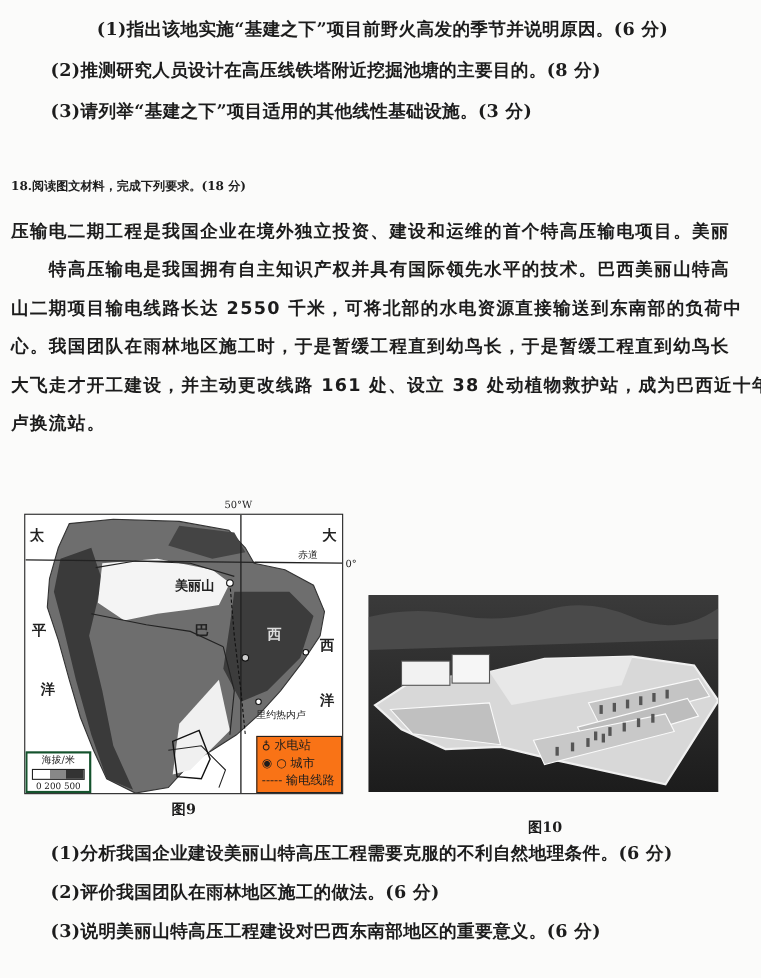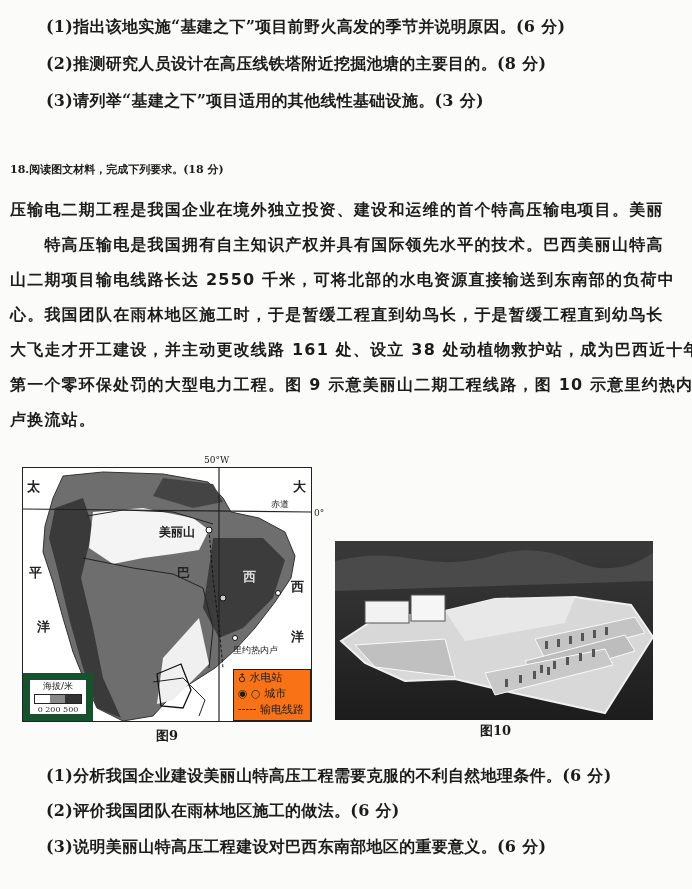--- a/index.html
+++ b/index.html
@@ -11,38 +11,37 @@
   .q-head { position: absolute; left: 10px; font-size: 11px; font-weight: bold; white-space: nowrap; }
   .para { position: absolute; left: 10px; width: 676px; font-size: 16px; font-weight: bold; line-height: 35px; text-align: justify; letter-spacing: 1.2px; font-family: "DejaVu Sans", sans-serif; }
   .para span.line { display: block; white-space: nowrap; }
   .map-box { position: absolute; left: 22px; top: 467px; width: 288px; height: 253px; border: 1.5px solid #222; background: #fff; overflow: hidden; }
   .photo-box { position: absolute; left: 335px; top: 541px; width: 318px; height: 179px; background: #2a2a2a; overflow: hidden; }
   .caption { position: absolute; font-size: 13px; font-weight: bold; }
   .lbl { position: absolute; font-size: 13px; font-weight: bold; color: #222; }
   .sm { position: absolute; font-size: 9px; color: #222; }
   .legend { position: absolute; right: 0px; bottom: 0px; width: 76px; height: 50px; border: 1px solid #222; background: #f97316; font-size: 11px; }
   .legend div { height: 16px; line-height: 16px; padding-left: 4px; white-space: nowrap; }
-  .scale { position: absolute; left: 0; bottom: 0; width: 56px; height: 34px; border: 7px solid #14532d; background: #fff; font-size: 8px; text-align: center; }
+  .scale { position: absolute; left: 0; bottom: 0; width: 56px; height: 34px; border: 2px solid #14532d; background: #fff; font-size: 8px; text-align: center; }
 </style>
 </head>
 <body>
 
-<div class="q" style="top:17px;">(1)指出该地实施“基建之下”项目前野火高发的季节并说明原因。(6 分)</div>
+<div class="q" style="top:17px;margin-left:42px;">(1)指出该地实施“基建之下”项目前野火高发的季节并说明原因。(6 分)</div>
 <div class="q" style="top:54px;">(2)推测研究人员设计在高压线铁塔附近挖掘池塘的主要目的。(8 分)</div>
 <div class="q" style="top:91px;">(3)请列举“基建之下”项目适用的其他线性基础设施。(3 分)</div>
 
 <div class="q-head" style="top:162px;">18.阅读图文材料，完成下列要求。(18 分)</div>
 
 <div class="para" style="top:192px;">
   <span class="line">压输电二期工程是我国企业在境外独立投资、建设和运维的首个特高压输电项目。美丽</span>
   <span class="line">　　特高压输电是我国拥有自主知识产权并具有国际领先水平的技术。巴西美丽山特高</span>
   <span class="line">山二期项目输电线路长达 2550 千米，可将北部的水电资源直接输送到东南部的负荷中</span>
   <span class="line">心。我国团队在雨林地区施工时，于是暂缓工程直到幼鸟长，于是暂缓工程直到幼鸟长</span>
   <span class="line">大飞走才开工建设，并主动更改线路 161 处、设立 38 处动植物救护站，成为巴西近十年来</span>
-  <span class="line">第一个零环保处罚的大型电力工程。图 9 示意美丽山二期工程线路，图 10 示意里约热内</span>
   <span class="line">卢换流站。</span>
 </div>
 
 <div class="sm" style="left:204px; top:455px;">50°W</div>
 <div class="sm" style="left:314px; top:508px;">0°</div>
 <div class="map-box">
   <svg width="288" height="253" viewBox="0 0 288 253">
 
     <path d="M40,8 L80,4 L140,6 L185,14 L200,30 L208,44 L236,50 L262,64 L272,88 L268,110 L252,134 L232,160 L212,182 L192,200 L170,214 L150,226 L130,248 L100,253 L74,240 L62,214 L50,184 L40,150 L30,114 L20,84 L22,58 L30,30 Z" fill="#6e6e6e" stroke="#333" stroke-width="1"></path>
 
@@ -138,17 +137,17 @@
         <rect x="231" y="116" width="3" height="8"></rect>
         <rect x="244" y="112" width="3" height="8"></rect>
         <rect x="257" y="108" width="3" height="8"></rect>
       <rect x="170" y="138" width="3" height="8"></rect>
         <rect x="184" y="134" width="3" height="8"></rect>
         <rect x="198" y="130" width="3" height="8"></rect>
         <rect x="212" y="126" width="3" height="8"></rect>
     </g>
   </svg>
 </div>
-<div class="caption" style="left:480px; top:722px;">图10</div>
+<div class="caption" style="left:480px; top:743px;">图10</div>
 
 <div class="q" style="top:766px;">(1)分析我国企业建设美丽山特高压工程需要克服的不利自然地理条件。(6 分)</div>
 <div class="q" style="top:801px;">(2)评价我国团队在雨林地区施工的做法。(6 分)</div>
 <div class="q" style="top:837px;">(3)说明美丽山特高压工程建设对巴西东南部地区的重要意义。(6 分)</div>
 
 </body></html>

